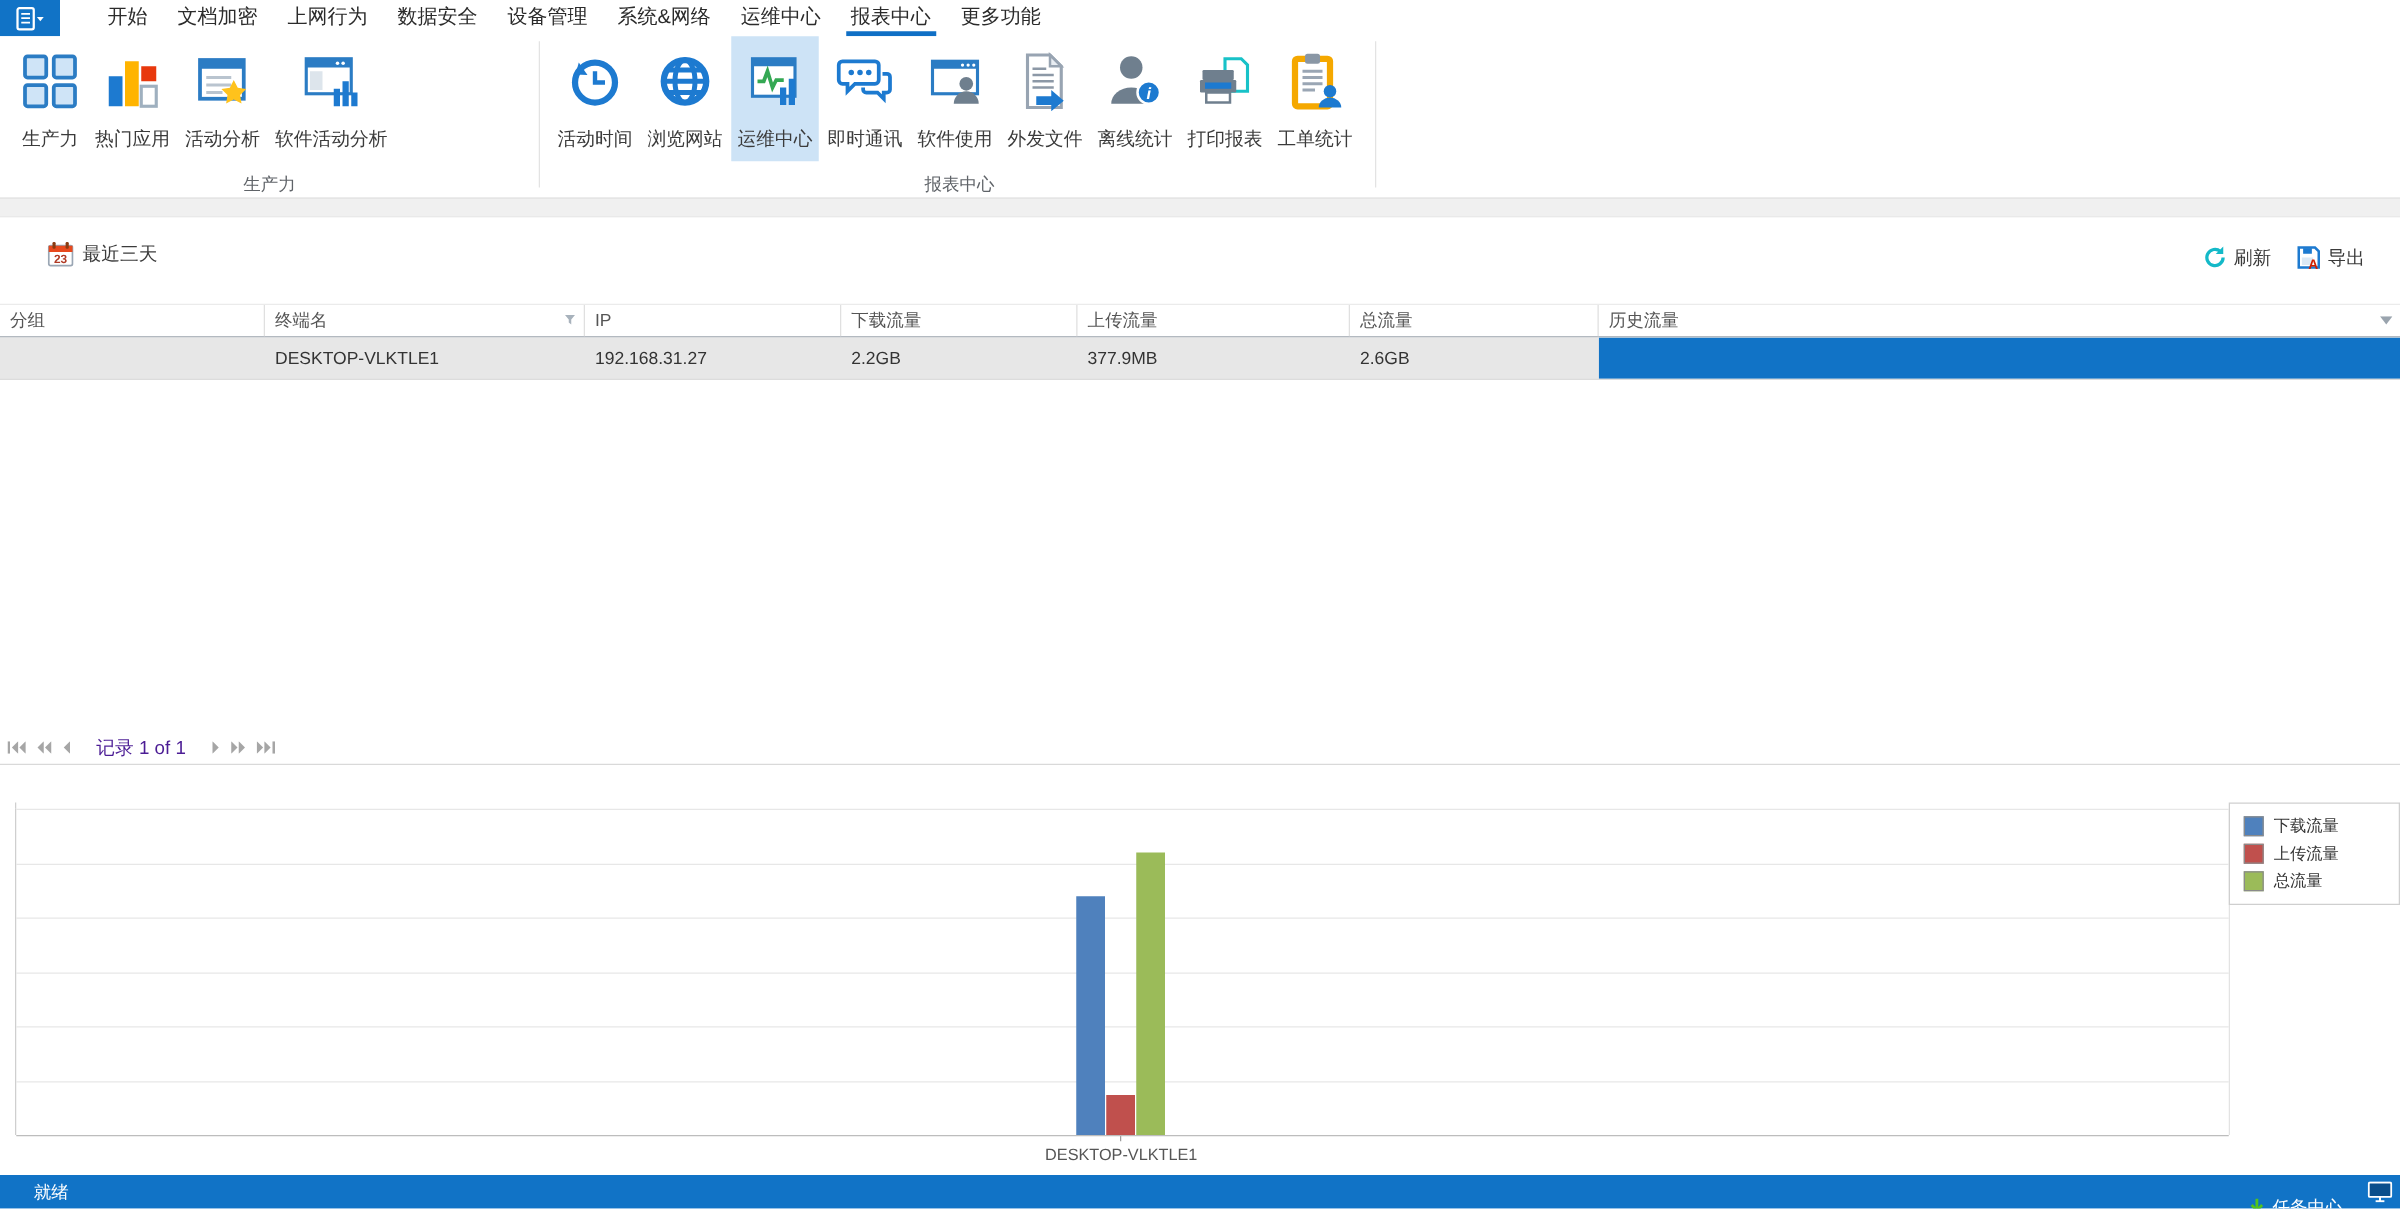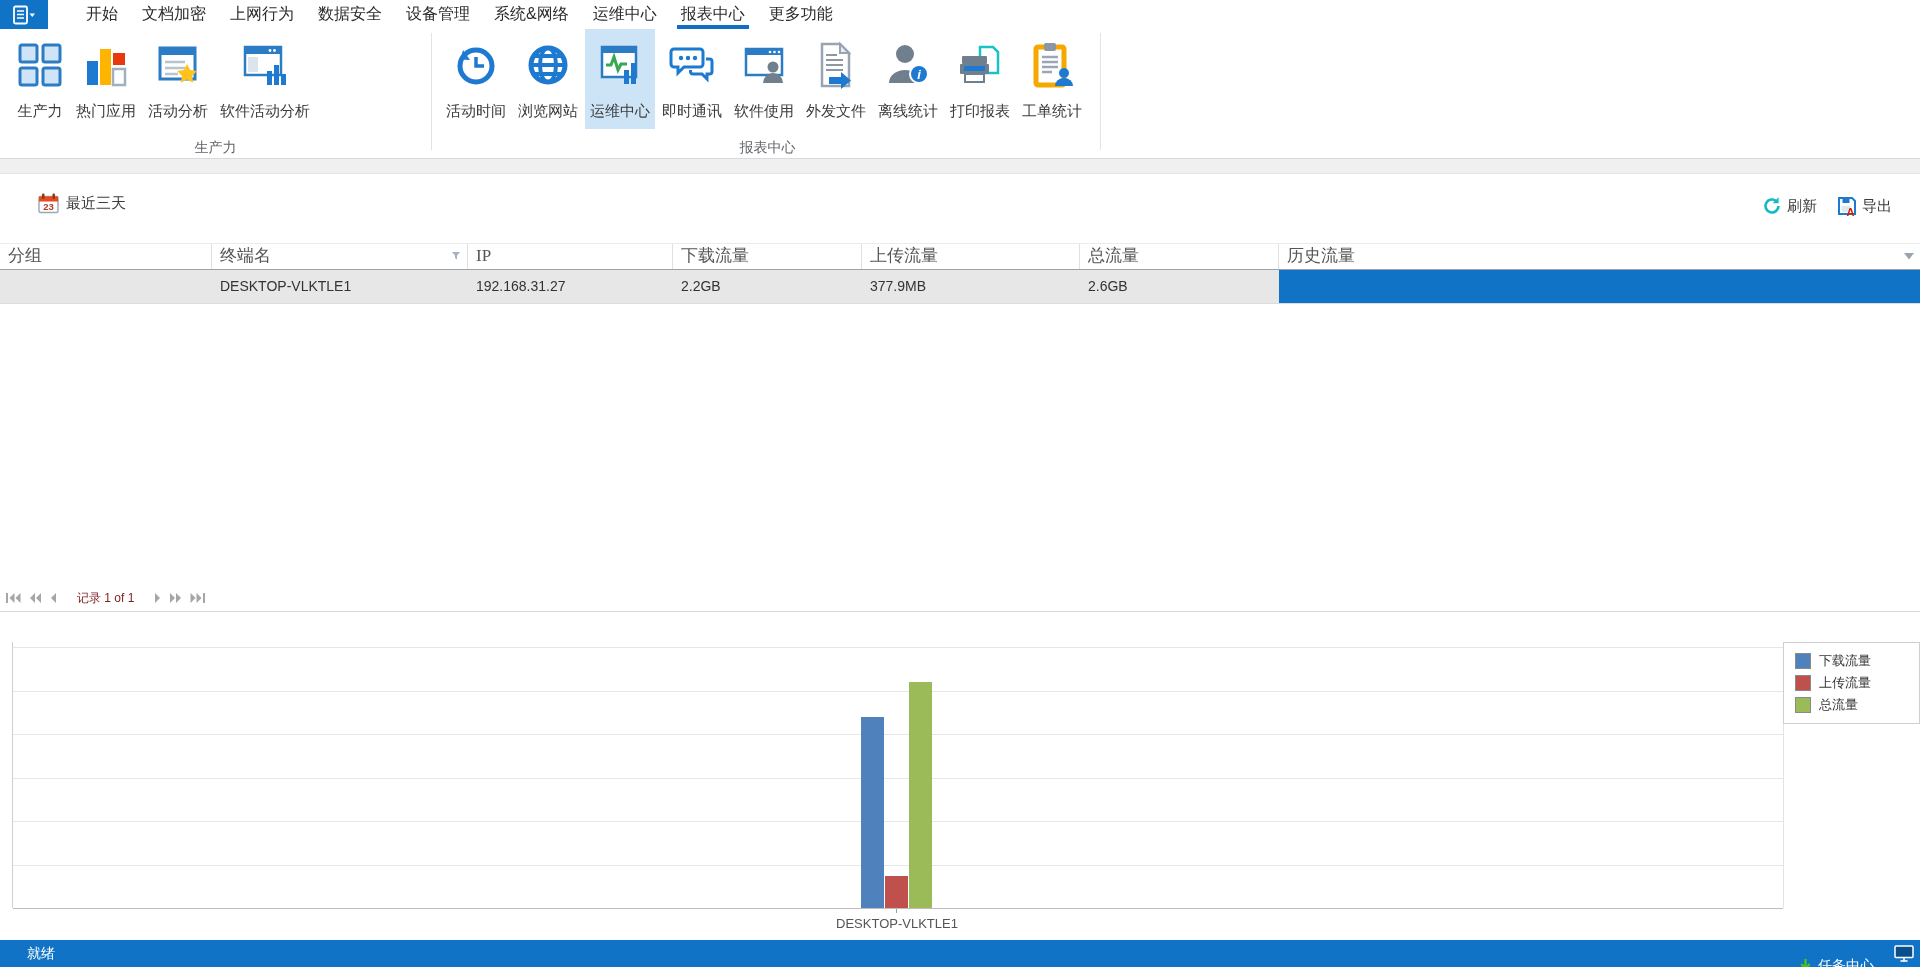--- a/index.html
+++ b/index.html
@@ -28,34 +28,34 @@
   
   #strip{position:absolute;top:159px;left:0;right:0;height:14px;background:#f0f0f0;border-bottom:1px solid #e6e6e6;}
   #filterbar{position:absolute;top:174px;left:0;right:0;height:69px;background:#fff;}
   #daterange{position:absolute;left:38px;top:19px;display:flex;align-items:center;gap:7px;font-size:15px;color:#3b3b3b;cursor:pointer;}
   #fbright{position:absolute;right:28px;top:22px;display:flex;gap:20px;}
   .fbbtn{display:flex;align-items:center;gap:5px;font-size:15px;color:#3b3b3b;cursor:pointer;}
 
   
   #tablewrap{position:absolute;top:243px;left:0;right:0;}
   #thead{display:flex;height:25px;border-top:1px solid #ebebeb;border-bottom:1px solid #9aa3ac;}
-  .th{position:relative;box-sizing:border-box;padding-left:8px;line-height:24px;font-size:17px;color:#555;
-      border-right:1px solid #e0e0e0;overflow:hidden;white-space:nowrap;cursor:pointer;flex:none;font-family:Liberation Serif, serif;}
+  .th{position:relative;box-sizing:border-box;padding-left:8px;line-height:24px;font-size:14px;color:#555;
+      border-right:1px solid #e0e0e0;overflow:hidden;white-space:nowrap;cursor:pointer;flex:none;}
   .th:last-child{border-right:none;}
   .th-icon{position:absolute;right:6px;top:7px;}
   #row0{display:flex;height:33px;border-bottom:1px solid #dcdcdc;cursor:pointer;}
   .td{box-sizing:border-box;padding-left:8px;line-height:33px;font-size:14px;color:#333;flex:none;white-space:nowrap;overflow:hidden;}
   .td.history{padding:0;position:relative;}
   #history-bar{position:absolute;left:0;top:0;height:100%;}
 
   
   #pagination{position:absolute;top:585px;left:0;right:0;height:26px;border-bottom:1px solid #d9d9d9;
     display:flex;align-items:center;padding-left:6px;gap:8px;background:#fff;}
   .pgbtn{display:flex;align-items:center;cursor:pointer;}
-  #recordlabel{font-size:12px;color:#7f1d1d;margin:0 12px;white-space:nowrap;}
+  #recordlabel{font-size:15px;color:#4c1d95;margin:0 12px;white-space:nowrap;}
 
   
   #chartsec{position:absolute;top:612px;left:0;right:0;height:328px;background:#fff;}
   #plot{position:absolute;left:12px;top:35px;width:1770px;height:261px;border-left:1px solid #cfcfcf;border-right:1px solid #e3e3e3;}
   #plot::before{content:"";position:absolute;left:-1px;top:-5px;width:1px;height:5px;background:#cfcfcf;}
   .gridline{position:absolute;left:0;right:0;height:1px;background:#e7e7e7;}
   .gridline.base{background:#bdbdbd;}
   .bar{position:absolute;bottom:0;width:23px;}
   .xtick{position:absolute;left:883px;top:261px;width:1px;height:5px;background:#9e9e9e;}
   .xlabel{position:absolute;top:269px;left:784px;width:200px;text-align:center;font-size:13px;color:#555;}

